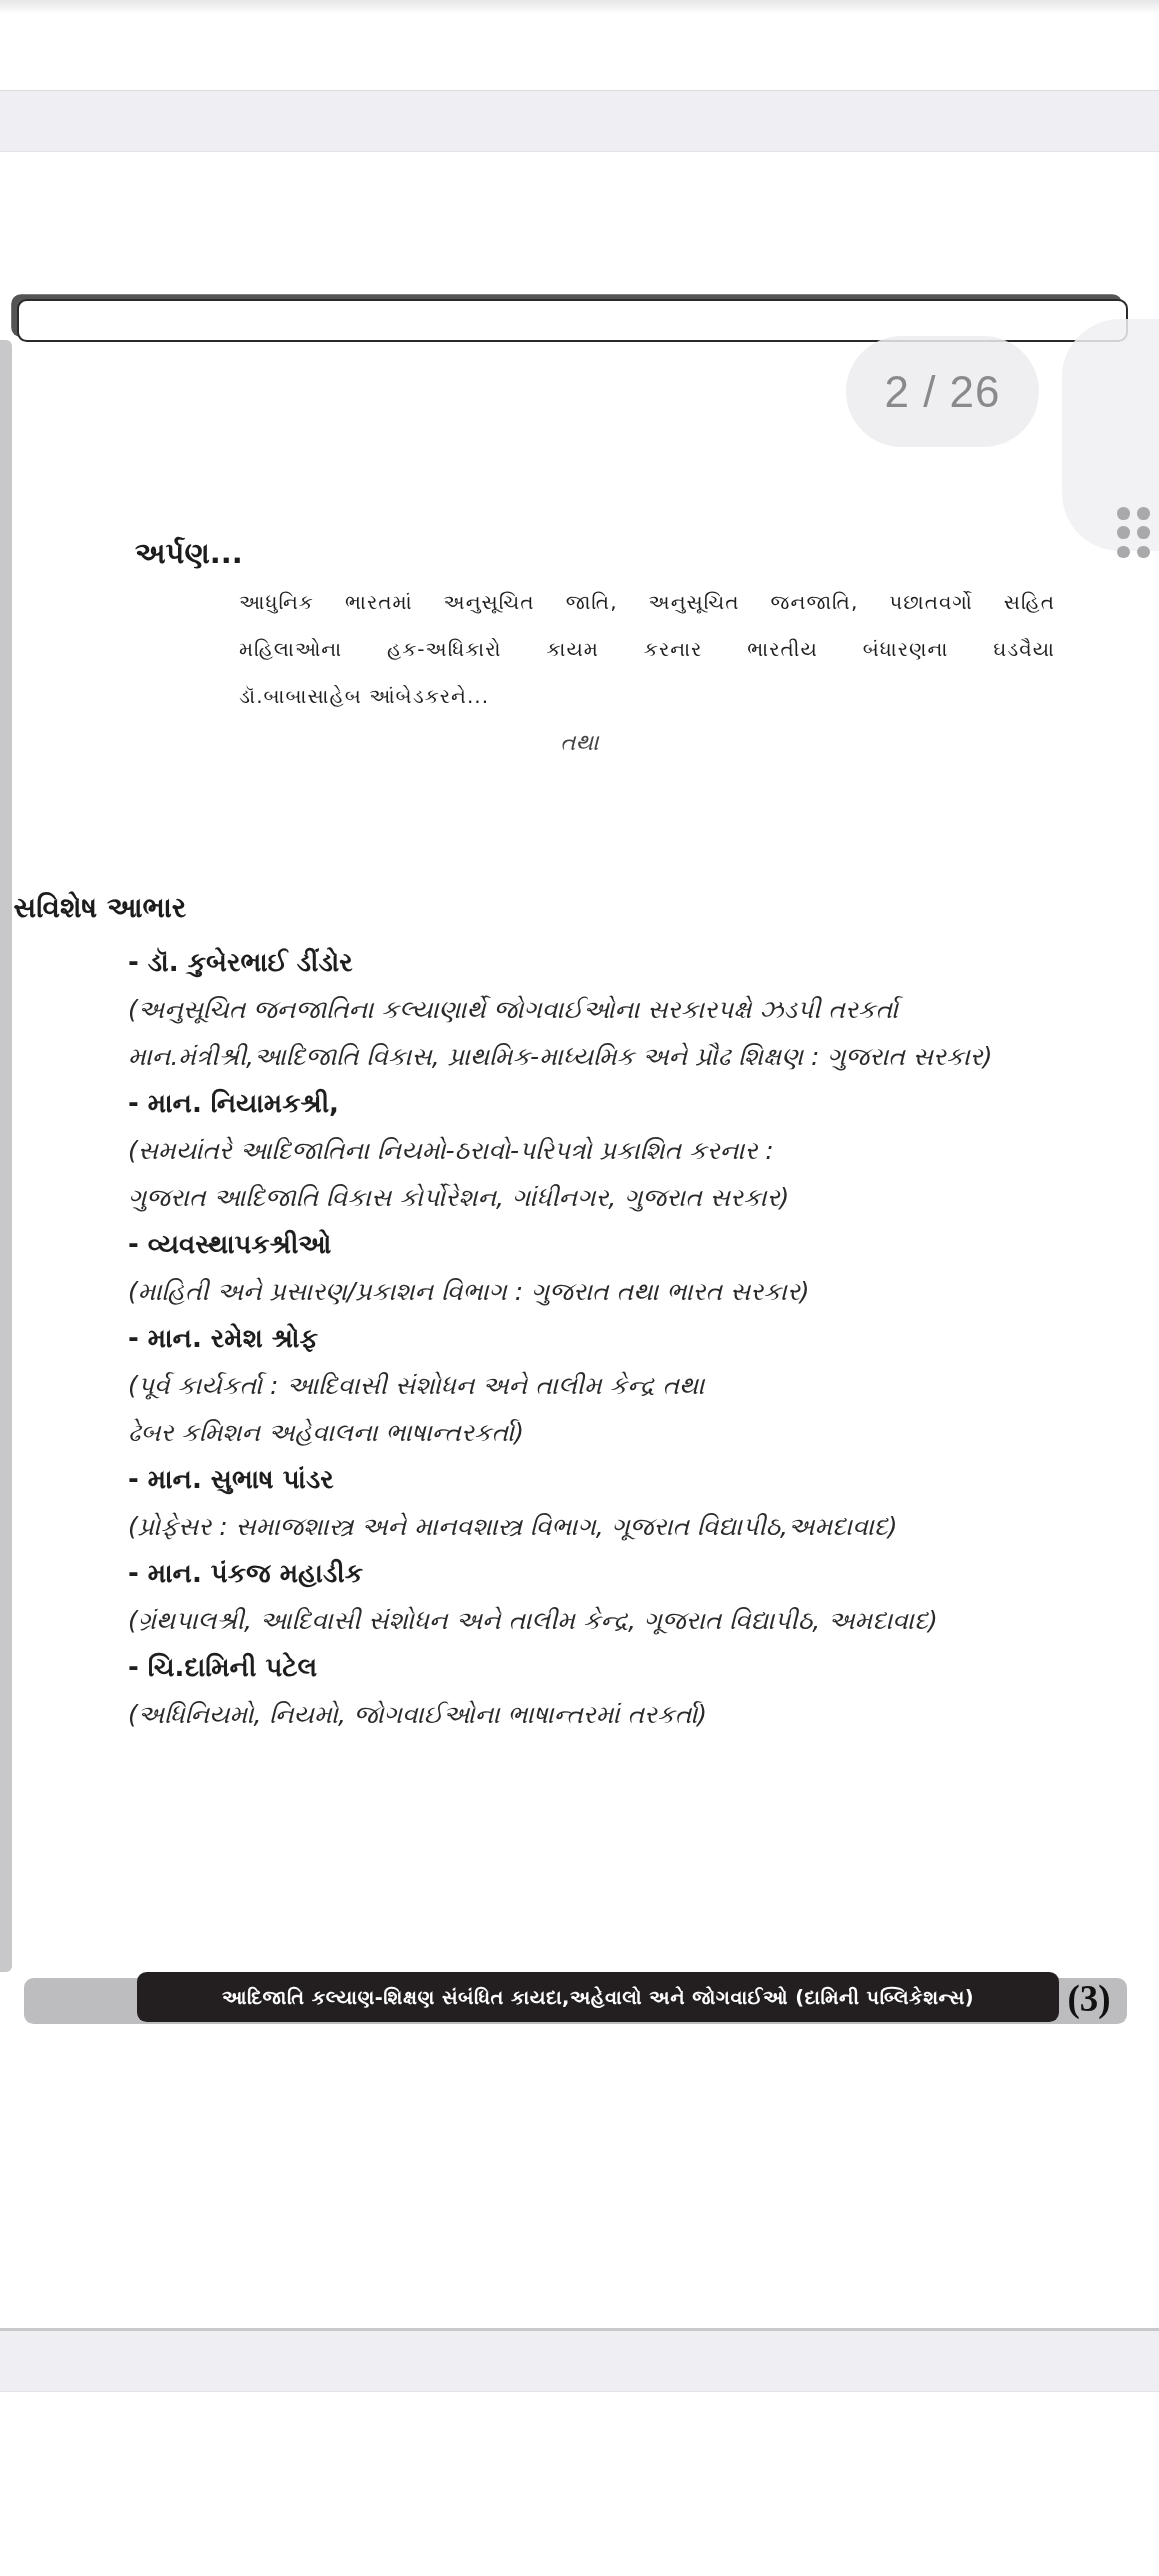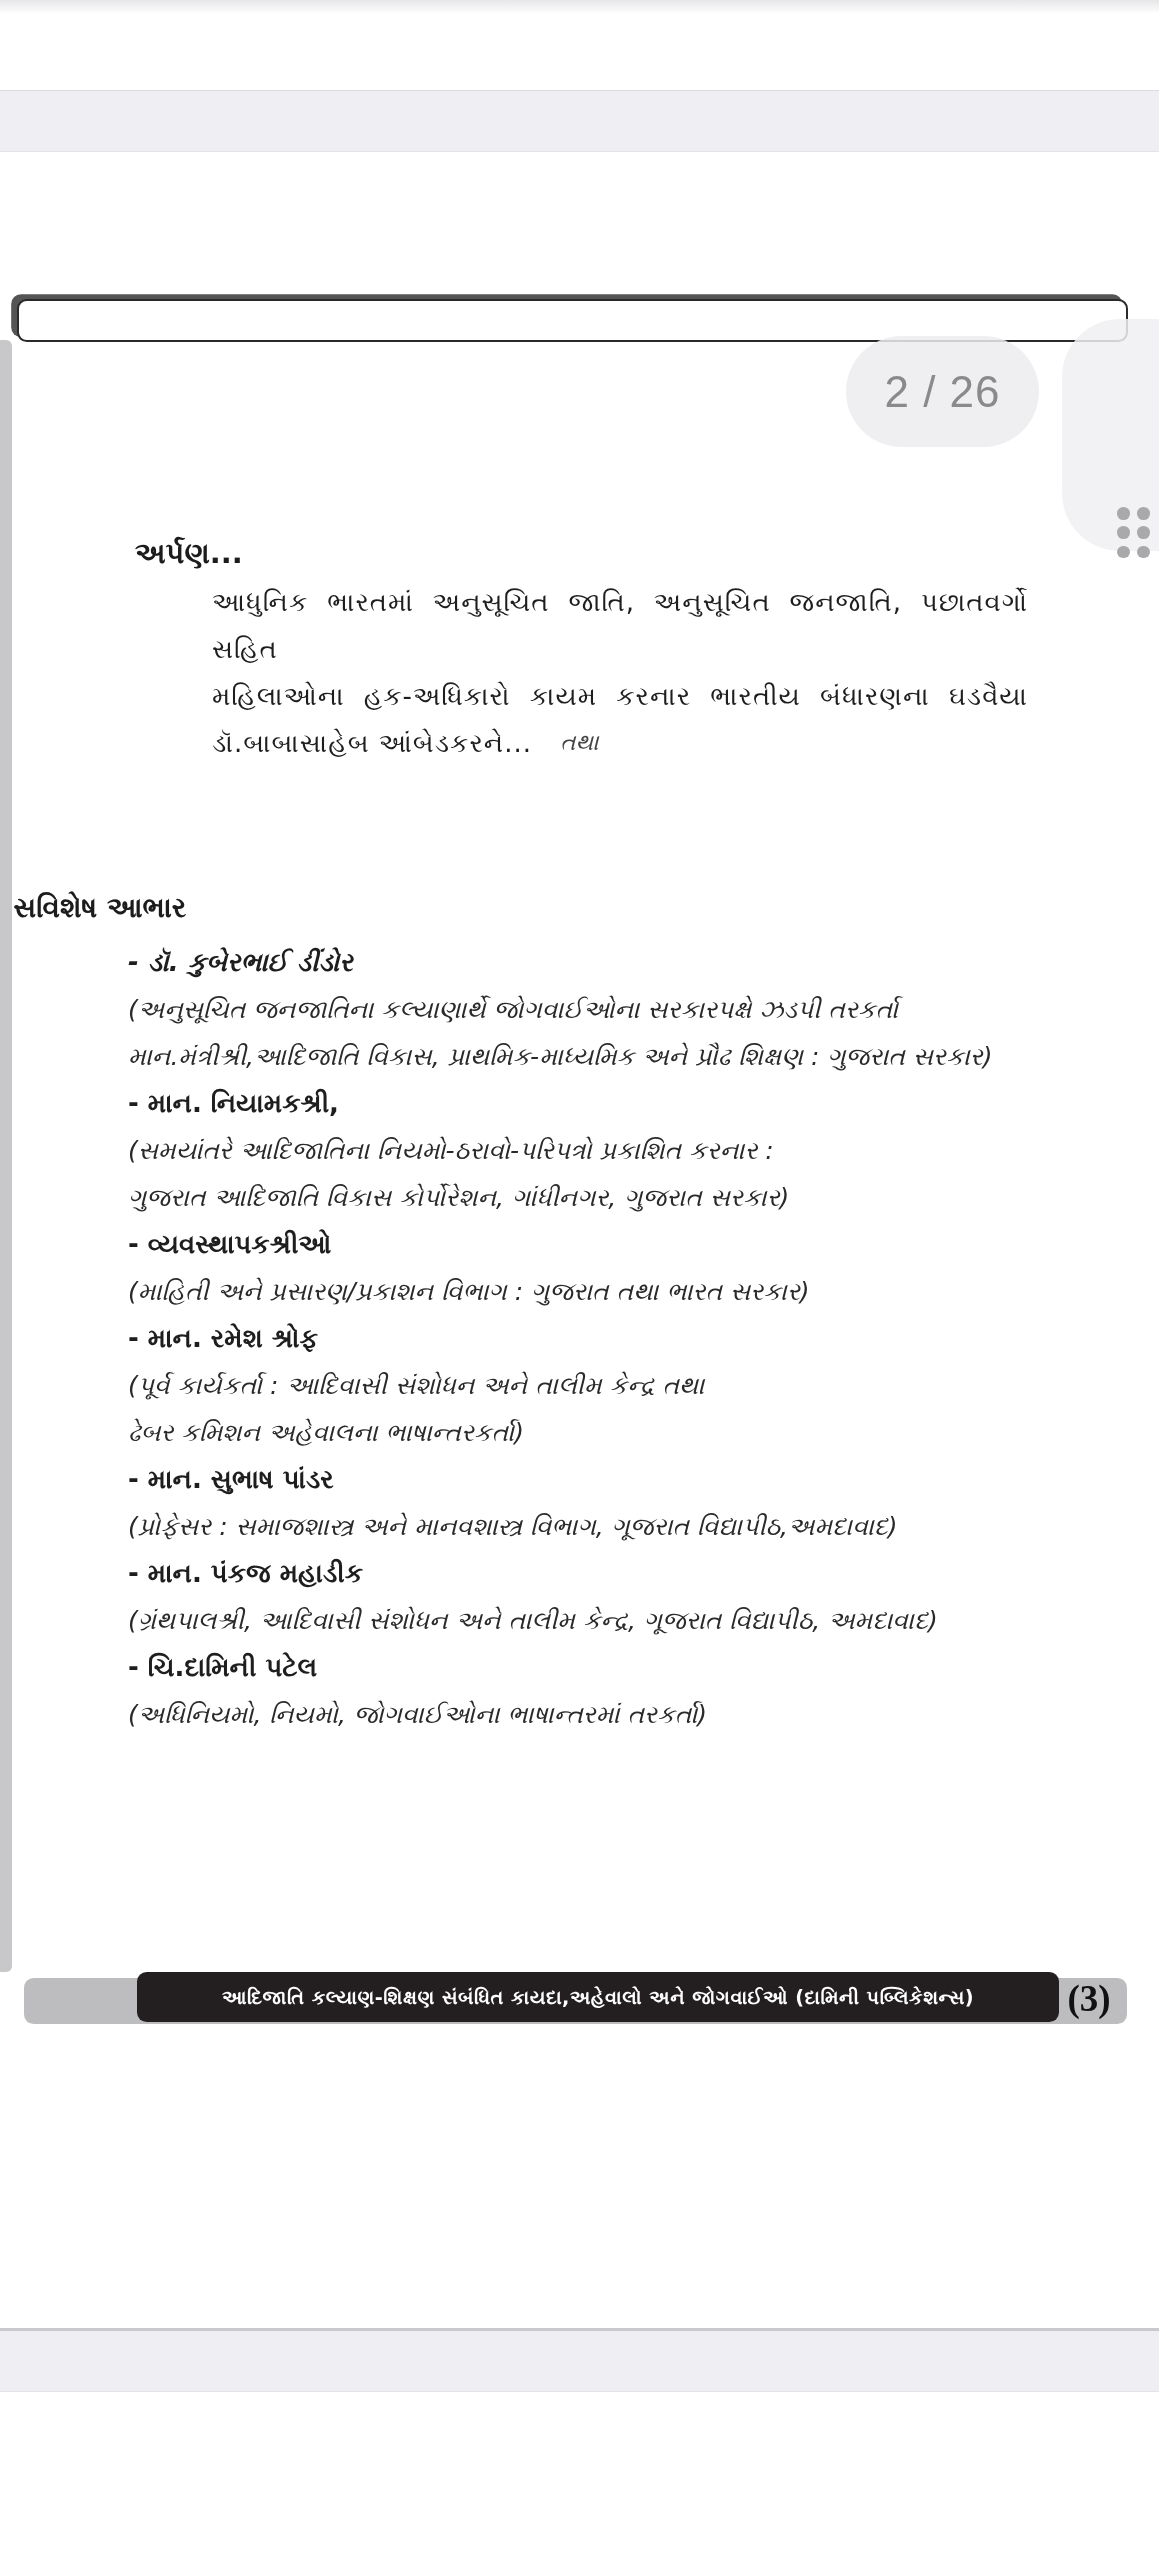--- a/index.html
+++ b/index.html
@@ -63,22 +63,22 @@
   .grip {
     position: absolute; left: 1117px; top: 507px;
     display: grid; grid-template-columns: 13.5px 13.5px; gap: 6.8px 6.8px;
   }
   .grip span { width: 12.6px; height: 12.6px; border-radius: 50%; background: #a9a9ab; display: block; }
 
   .h-bold {
     position: absolute; font-weight: bold; font-size: 29px; color: #1c1c1c;
   }
   .para {
-    position: absolute; left: 212px; width: 816px;
-    font-size: 26px; line-height: 47px; color: #1e1e1e;
+    position: absolute; left: 239px; width: 816px;
+    font-size: 20px; line-height: 47px; color: #1e1e1e;
     text-align: justify; text-align-last: justify;
     letter-spacing: 1px;
   }
   .para .last { text-align-last: left; display: block; }
   .tatha {
     position: absolute; left: 0; width: 1159px; top: 729px;
     text-align: center; font-style: italic; font-size: 23px; color: #444;
     box-sizing: border-box;
   }
   .acks {
@@ -139,21 +139,21 @@
     <div class="last">ડૉ.બાબાસાહેબ આંબેડકરને...</div>
   </div>
 
   <div class="tatha">તથા</div>
 
 
   <div class="h-bold" style="left:13.5px; top:891px; font-size:28px;">સવિશેષ આભાર</div>
 
   <div class="acks">
     <div style="padding-left:0;">
-      <div class="ack-name" style="padding-left:0;font-style:italic;">- ડૉ. કુબેરભાઈ ડીંડોર</div>
+      <div class="ack-name" style="padding-left:0;">- ડૉ. કુબેરભાઈ ડીંડોર</div>
       <div class="ack-desc">(અનુસૂચિત જનજાતિના કલ્યાણાર્થે જોગવાઈઓના સરકારપક્ષે ઝડપી તરકર્તા</div>
       <div class="ack-desc">માન.મંત્રીશ્રી,આદિજાતિ વિકાસ, પ્રાથમિક-માધ્યમિક અને પ્રૌઢ શિક્ષણ : ગુજરાત સરકાર)</div>
     </div>
     <div>
       <div class="ack-name">- માન. નિયામકશ્રી,</div>
       <div class="ack-desc">(સમયાંતરે આદિજાતિના નિયમો-ઠરાવો-પરિપત્રો પ્રકાશિત કરનાર :</div>
       <div class="ack-desc">ગુજરાત આદિજાતિ વિકાસ કોર્પોરેશન, ગાંધીનગર, ગુજરાત સરકાર)</div>
     </div>
     <div>
       <div class="ack-name">- વ્યવસ્થાપકશ્રીઓ</div>

